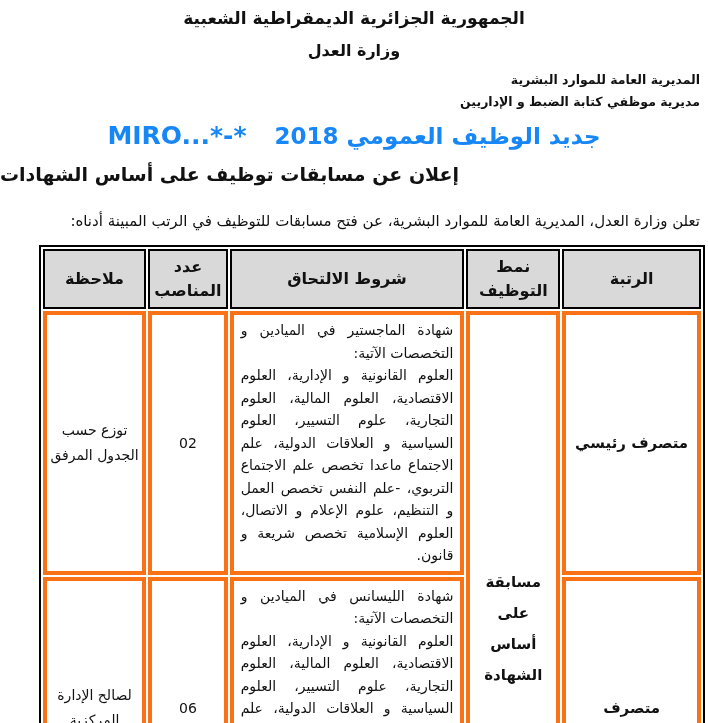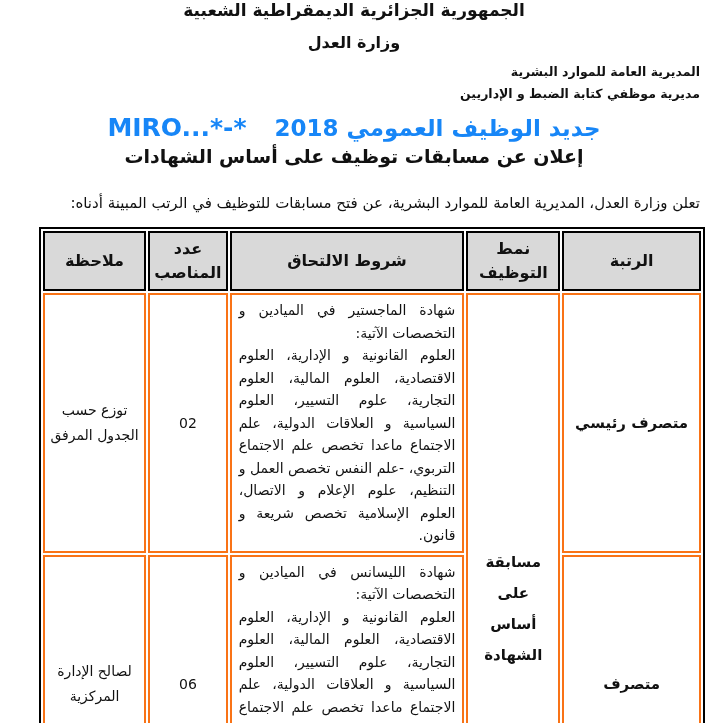--- a/index.html
+++ b/index.html
@@ -9,48 +9,48 @@
   }
   *{box-sizing:border-box;}
   html,body{margin:0;padding:0;}
   body{
     width:708px;height:723px;overflow:hidden;
     background:#ffffff;color:var(--ink);
     direction:rtl;
     font-family:"DejaVu Sans",sans-serif;
   }
   .center{text-align:center;}
-  .hdr1{font-size:17px;font-weight:bold;margin:0 0 0;}
+  .hdr1{font-size:17px;font-weight:bold;margin:8px 0 0;}
   .hdr2{font-size:16px;font-weight:bold;margin:13px 0 8px;}
   .right-block{margin:9px 8px 0 0;font-size:12.5px;font-weight:bold;line-height:22px;text-align:right;padding-left:48px;}
   .blue-title{
     text-align:center;margin-top:6px;color:var(--accent);
     font-weight:bold;font-size:23px;line-height:34px;white-space:nowrap;
   }
   .blue-title .latin{direction:ltr;unicode-bidi:isolate;font-size:25px;margin-right:20px;}
-  .subtitle{text-align:center;font-size:19px;font-weight:bold;}
+  .subtitle{text-align:left;font-size:19px;font-weight:bold;margin-top:10px;}
   .intro{font-size:15px;margin:27px 8px 0 38px;text-align:right;}
   table.jobs{
     table-layout:fixed;width:666px;
     margin:15px 3px 0 auto;
     border-collapse:separate;border-spacing:2px;
     border:2px solid #000;background:#fff;
   }
   col.c-rank{width:136px;}
   col.c-mode{width:92px;}
   col.c-req{width:230px;}
   col.c-num{width:78px;}
   col.c-note{width:101px;}
   th{
     background:var(--th-bg);border:2px solid #000;
     font-weight:bold;font-size:16px;line-height:24px;
     padding:4px 2px;text-align:center;vertical-align:middle;height:54px;
   }
   td{
-    border:2px solid #f97316;background:#fff;
+    border:4px solid #f97316;background:#fff;
     text-align:center;vertical-align:middle;
     font-size:14px;
   }
   tr.r1{height:210px;}
   tr.r2{height:196px;}
   td.req-cell{
     text-align:justify;vertical-align:top;
     padding:4px 7px;line-height:22.5px;font-size:14px;
     white-space:pre-line;
   }

